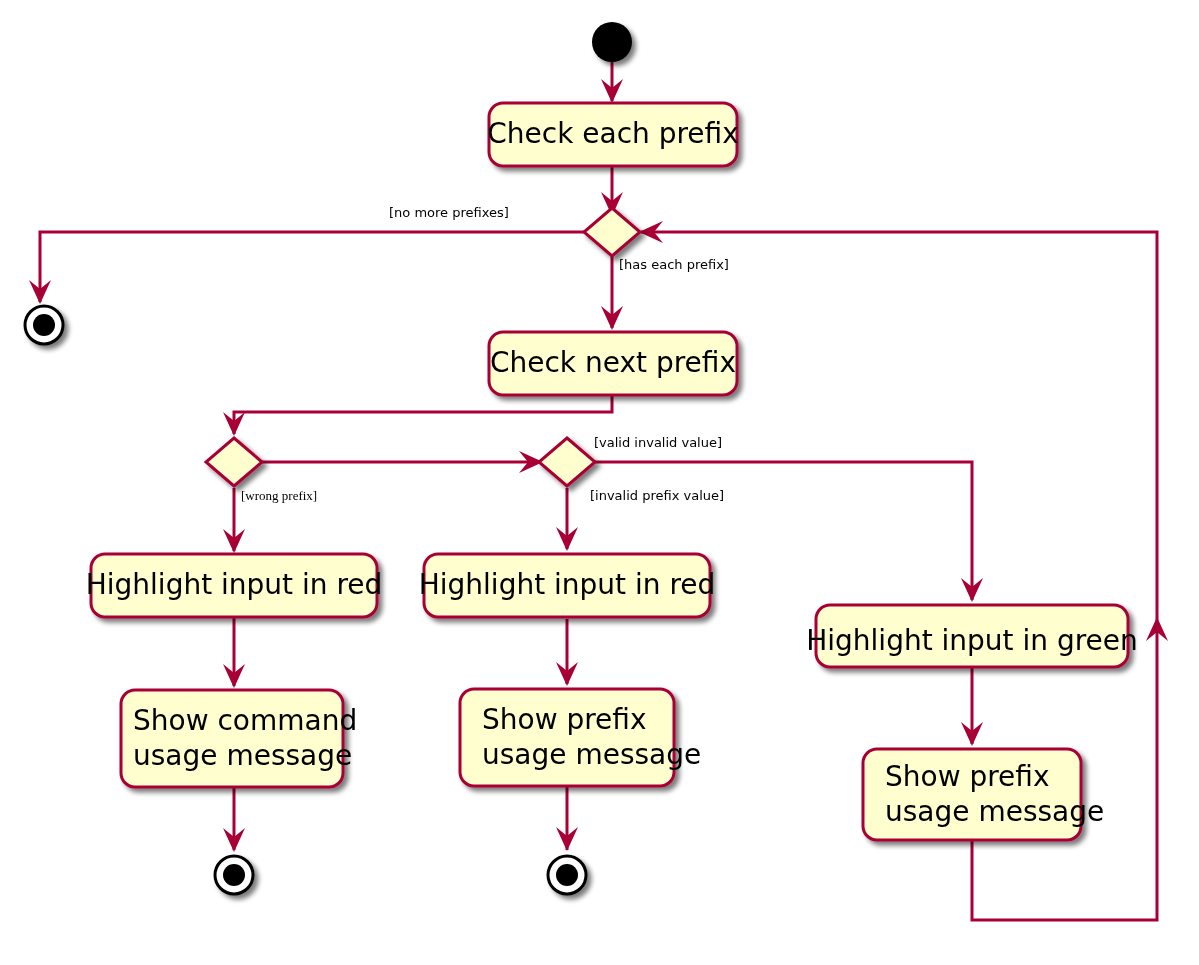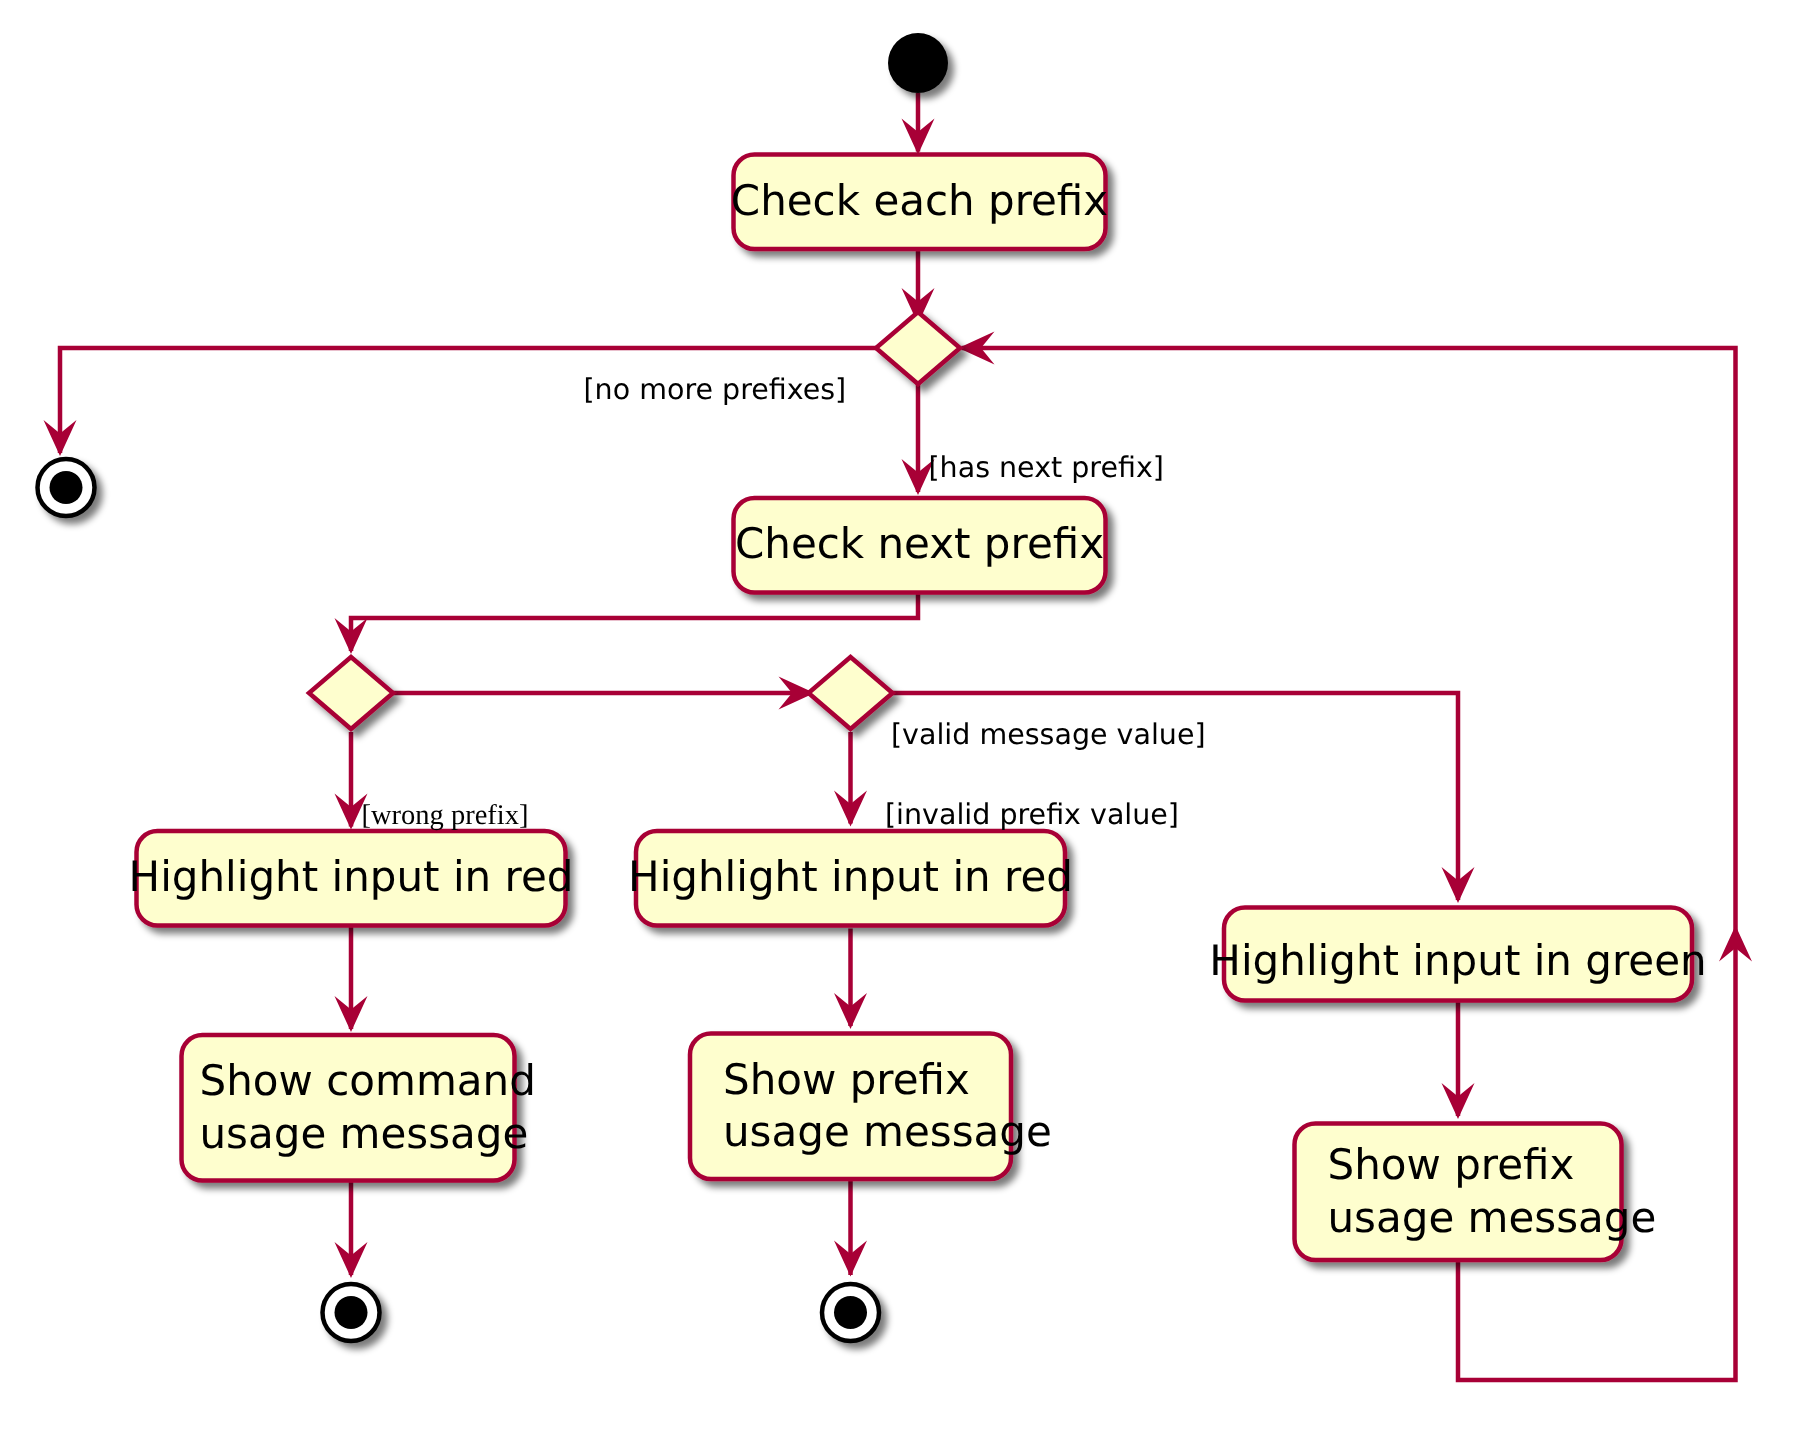--- a/index.html
+++ b/index.html
@@ -35,25 +35,24 @@
     font-family: "DejaVu Sans", sans-serif;
     font-size: 28px;
     line-height: 1.24;
     white-space: pre;
     pointer-events: none;
   }
   .edge-label {
     position: absolute;
     color: #000000;
     font-family: "DejaVu Sans", sans-serif;
-    font-size: 19px;
+    font-size: 13px;
     line-height: 1;
     white-space: pre;
     pointer-events: none;
-    margin-top: 45px;
   }
 </style>
 </head>
 <body>
 
 <div id="diagram-root">
 
   <svg id="diagram-svg" viewBox="0 0 1199 965" xmlns="http://www.w3.org/2000/svg">
     <defs>
       <filter id="dropshadow" x="-20%" y="-20%" width="160%" height="160%">
@@ -206,21 +205,21 @@
 usage message</div>
 
   <div class="node-label" style="left:460px; top:689px; width:214px; height:97px; text-align:left; justify-content:flex-start; padding-left:22px; box-sizing:border-box;">Show prefix
 usage message</div>
 
   <div class="node-label" style="left:863px; top:749px; width:218px; height:91px; text-align:left; justify-content:flex-start; padding-left:22px; box-sizing:border-box;">Show prefix
 usage message</div>
 
   <div class="edge-label" style="left:389px; top:206px;">[no more prefixes]</div>
 
-  <div class="edge-label" style="left:619px; top:258px;">[has next prefix]</div>
+  <div class="edge-label" style="left:619px; top:258px;">[has each prefix]</div>
 
   <div class="edge-label" style="left:241px; top:489px;font-family:Liberation Serif, serif;">[wrong prefix]</div>
 
-  <div class="edge-label" style="left:594px; top:436px;">[valid message value]</div>
+  <div class="edge-label" style="left:594px; top:436px;">[valid invalid value]</div>
 
   <div class="edge-label" style="left:590px; top:489px;">[invalid prefix value]</div>
 
 </div>
 
 </body></html>

